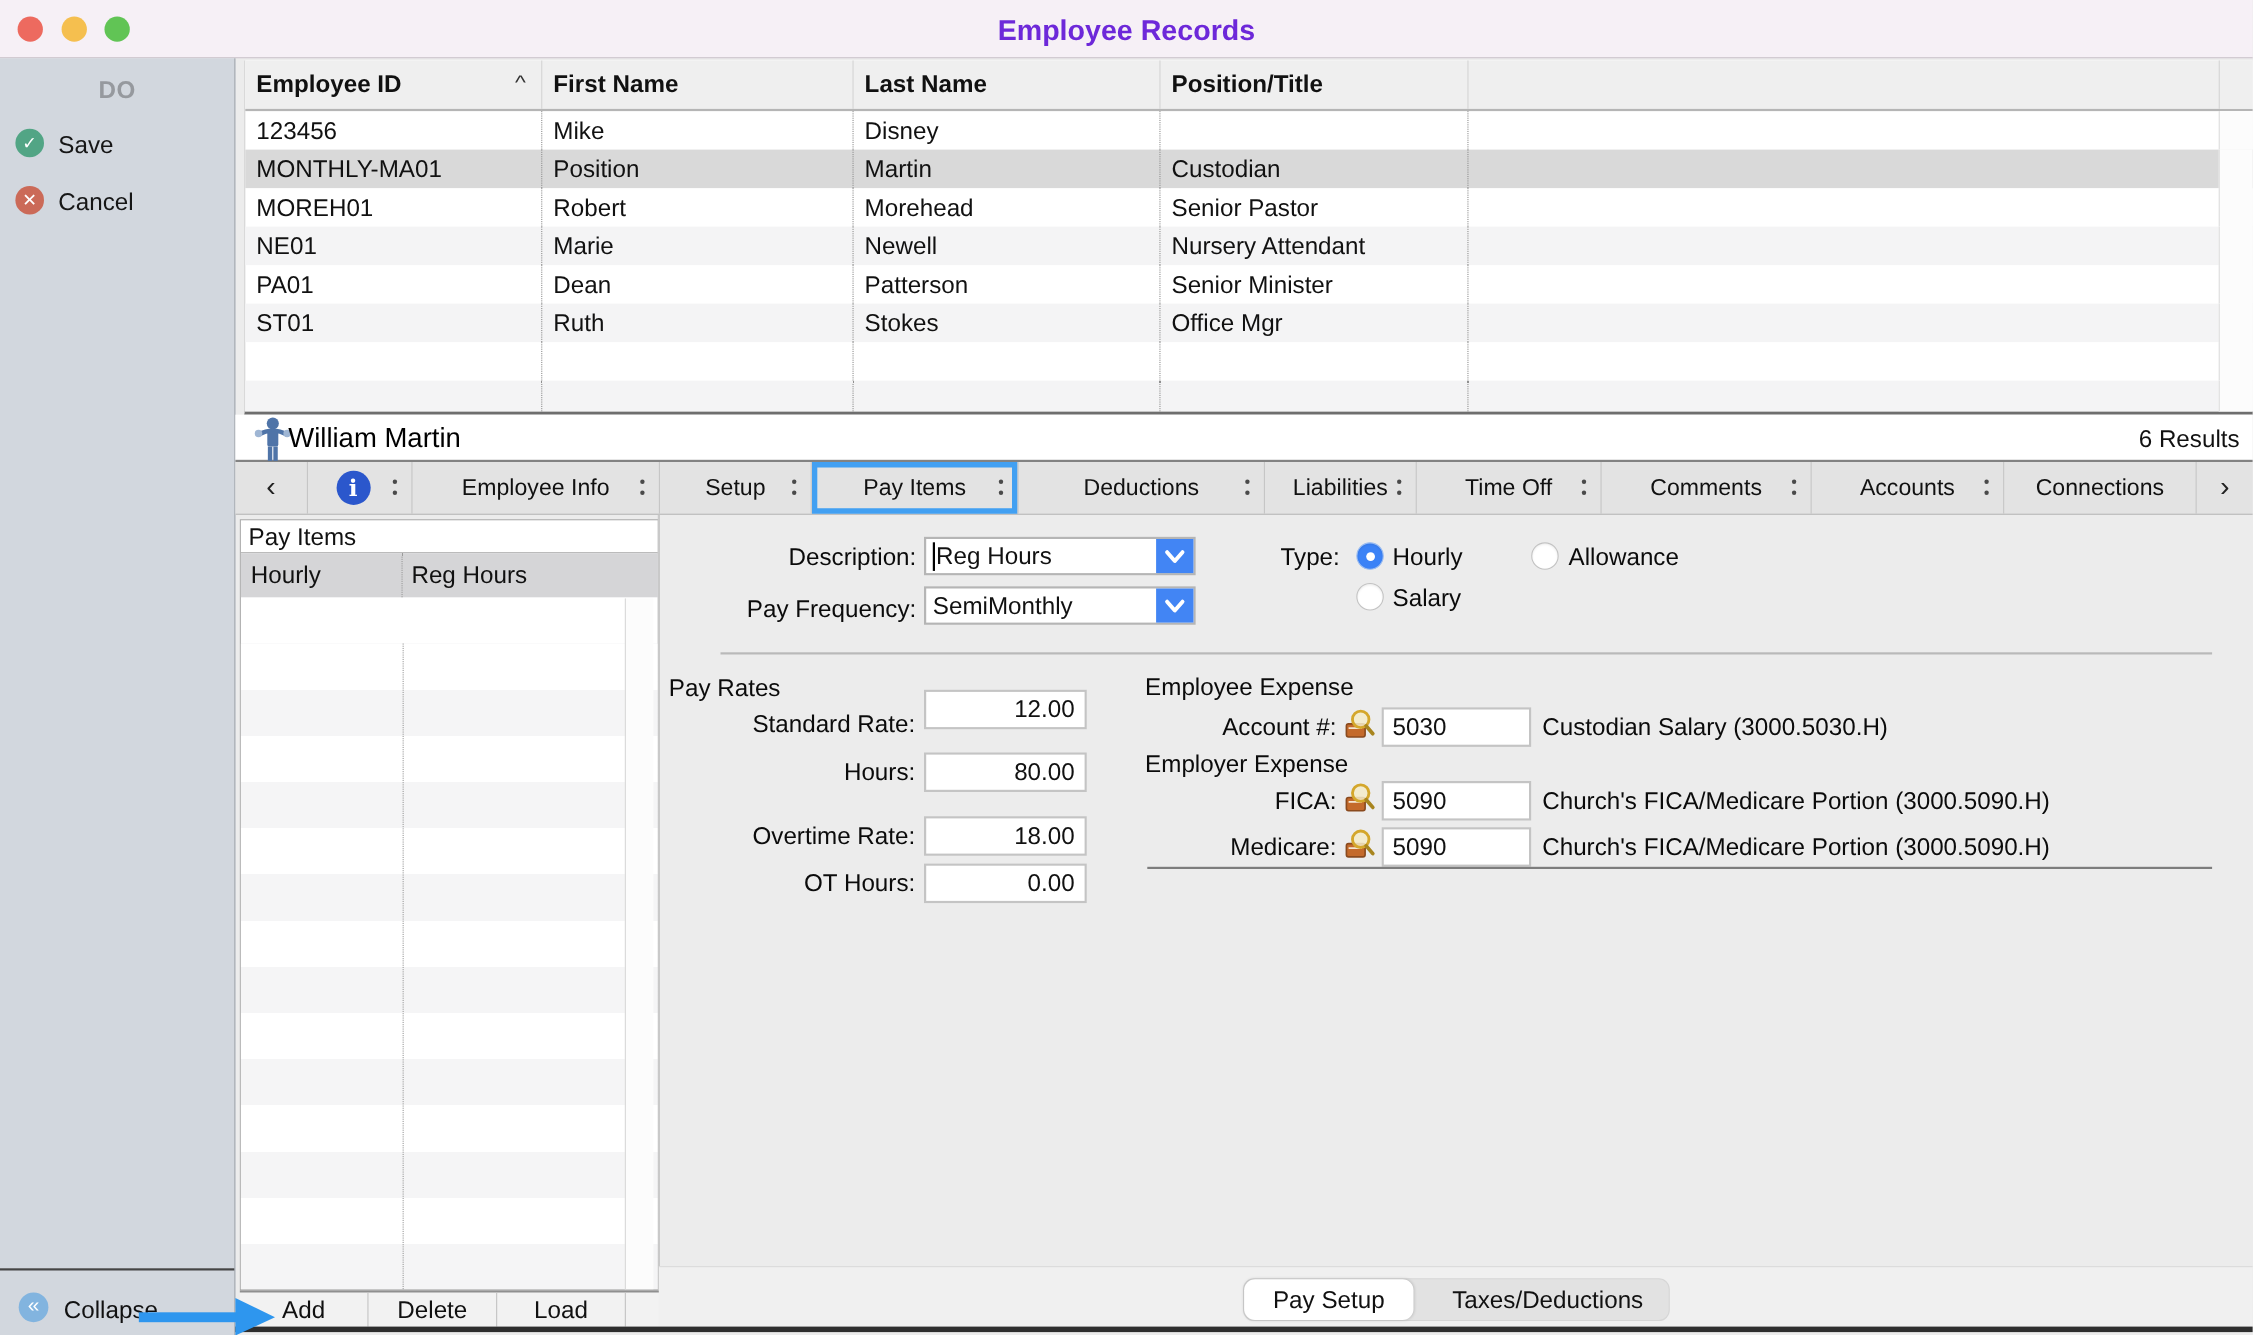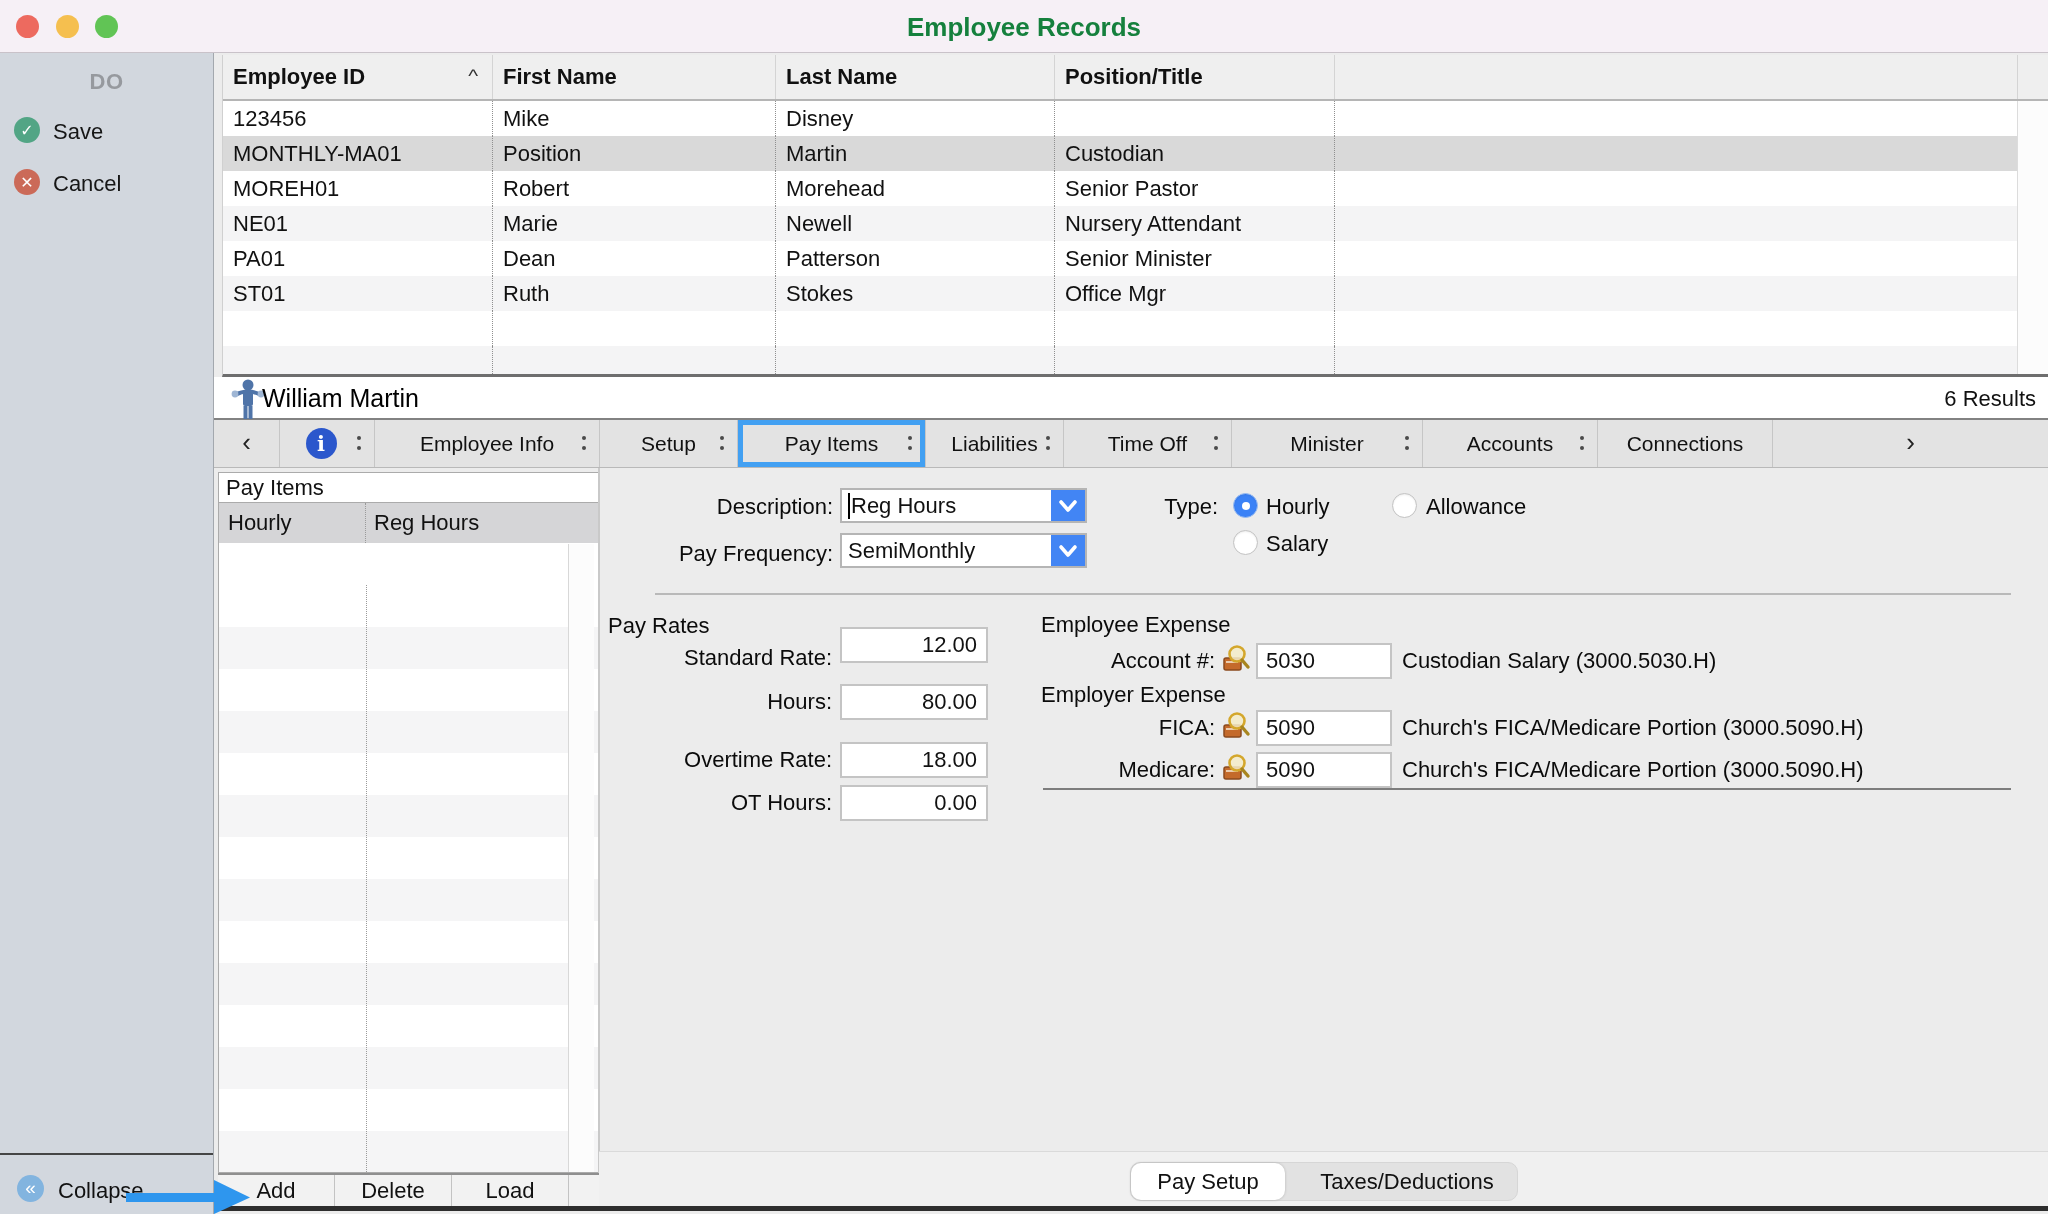--- a/index.html
+++ b/index.html
@@ -10,21 +10,21 @@
     background:#ececec; color:#111;
   }
   .abs { position:absolute; }
 
   
   #titlebar { left:0; top:0; width:2048px; height:53px; background:#f6f0f6; border-bottom:1px solid #c9c2c9; }
   .tlight { position:absolute; top:15px; width:23px; height:23px; border-radius:50%; }
   #tl-red   { left:16px; background:#ed6a5f; }
   #tl-yellow{ left:56px; background:#f5bf4f; }
   #tl-green { left:95px; background:#61c455; }
-  #win-title { position:absolute; left:0; right:0; top:12px; text-align:center; font-size:26px; font-weight:bold; color:#15803d; }
+  #win-title { position:absolute; left:0; right:0; top:12px; text-align:center; font-size:26px; font-weight:bold; color:#6d28d9; }
 
   
   #sidebar { left:0; top:53px; width:214px; height:1161px; background:#d2d7de; border-right:1px solid #a3a8ae; }
   #do-title { position:absolute; top:16px; left:0; right:0; text-align:center; font-size:22px; font-weight:bold; color:#96999e; letter-spacing:.5px; }
   .action-icon { position:absolute; left:14px; width:26px; height:26px; border-radius:50%; color:#fff; font-size:16px; font-weight:bold; display:flex; align-items:center; justify-content:center; }
   .action-label { position:absolute; left:53px; font-size:22px; color:#161616; }
   #save-icon { top:64px; background:#52a585; }
   #save-label { top:66px; }
   #cancel-icon { top:116px; background:#cb6a58; }
   #cancel-label { top:118px; }
@@ -248,30 +248,34 @@
       <span class="dots"></span>
     </div>
   <div class="tab" style="width:138px;">
       <span>Setup</span>
       <span class="dots"></span>
     </div>
   <div class="tab active" style="width:188px;">
       <span>Pay Items</span>
       <span class="dots"></span>
     </div>
+  <div class="tab" style="width:224px;">
+      <span>Deductions</span>
+      <span class="dots"></span>
+    </div>
   <div class="tab" style="width:138px;">
       <span>Liabilities</span>
       <span class="dots"></span>
     </div>
   <div class="tab" style="width:168px;">
       <span>Time Off</span>
       <span class="dots"></span>
     </div>
   <div class="tab" style="width:191px;">
-      <span>Minister</span>
+      <span>Comments</span>
       <span class="dots"></span>
     </div>
   <div class="tab" style="width:175px;">
       <span>Accounts</span>
       <span class="dots"></span>
     </div>
   <div class="tab" style="width:175px;">
       <span>Connections</span>
     </div>
   <div class="tab" style="flex:1; border-right:none;">

